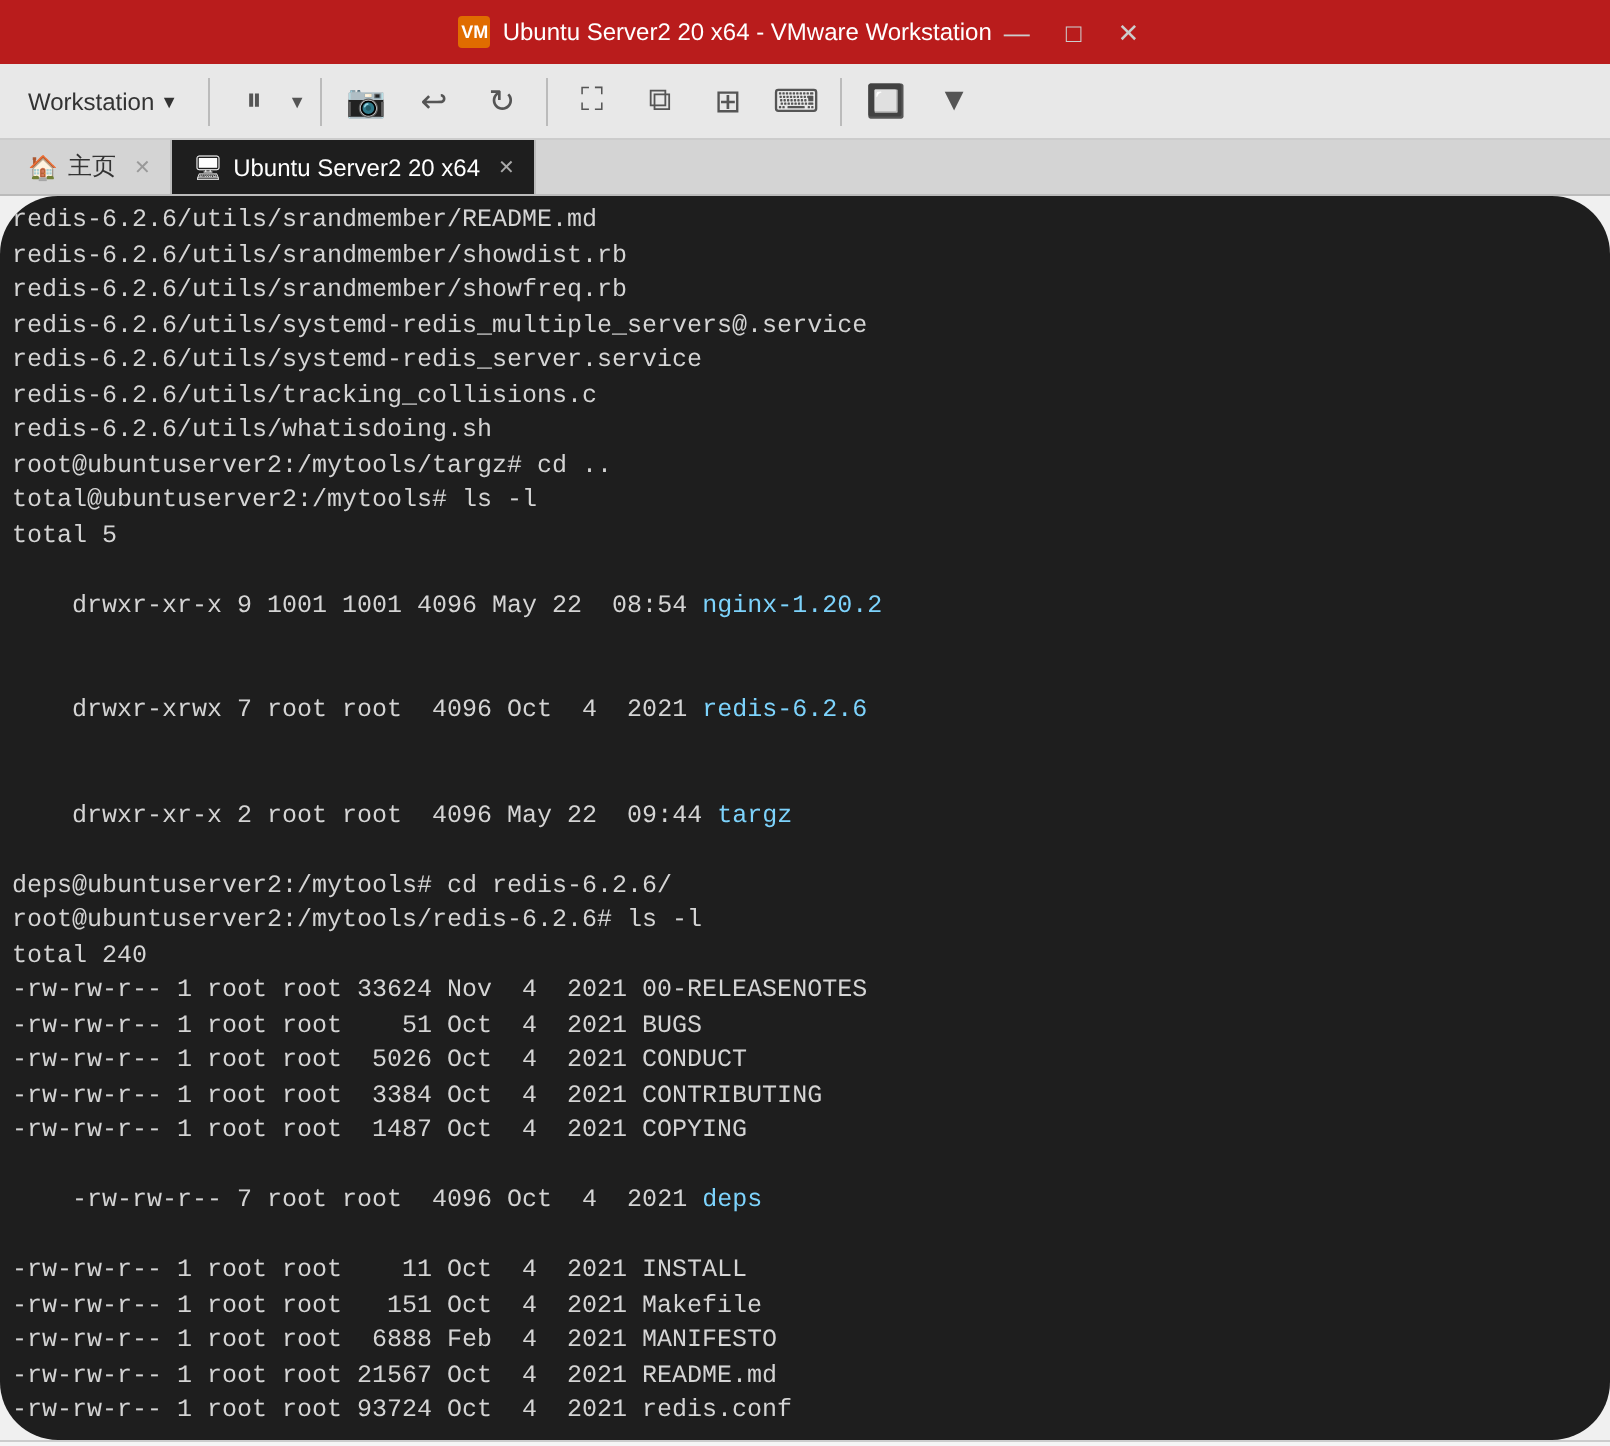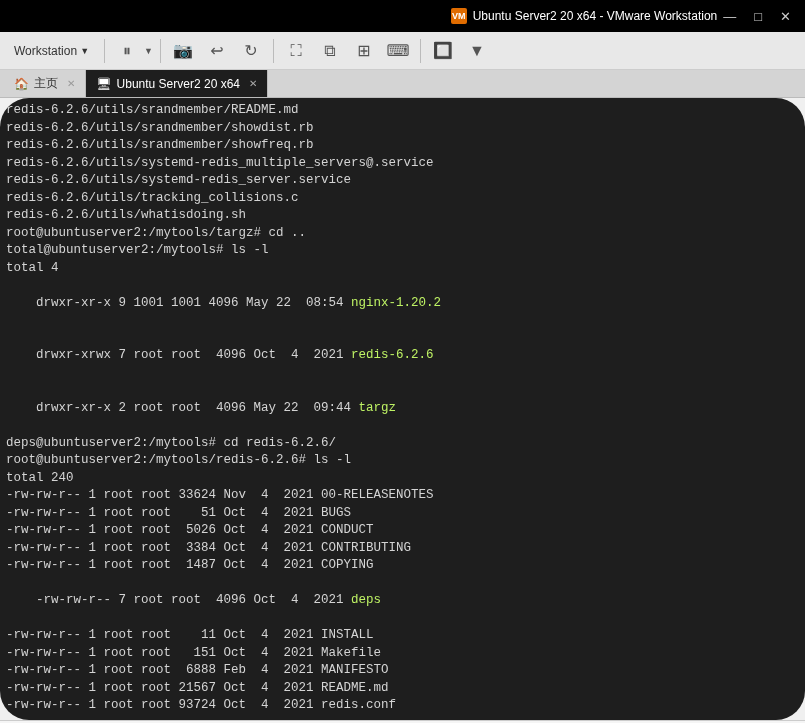--- a/index.html
+++ b/index.html
@@ -1,21 +1,21 @@
 <!DOCTYPE html>
 <html><head>
   <meta charset="utf-8">
   <style>
     * { margin: 0; padding: 0; box-sizing: border-box; }
     body { width: 805px; height: 723px; font-family: 'Segoe UI', Arial, sans-serif; font-size: 12px; background: #f0f0f0; overflow: hidden; }
 
     
     #title-bar {
-      display: flex; align-items: center; justify-content: flex-end;
-      background: #000000; height: 30px; padding: 16px 8px;
+      display: flex; align-items: center; justify-content: center;
+      background: #b91c1c; height: 30px; padding: 16px 8px;
       color: white; font-size: 12px;
     }
     #title-bar-left { display: flex; align-items: center; gap: 6px; }
     #title-bar-left .vmware-icon {
       width: 16px; height: 16px; background: #e06c00;
       border-radius: 2px; display: inline-block; font-size: 9px;
       display: flex; align-items: center; justify-content: center; color: white; font-weight: bold;
     }
     #title-bar-controls { display: flex; gap: 6px; }
     #title-bar-controls span {
@@ -61,21 +61,21 @@
 
     
     #terminal {
       background: #1e1e1e; color: #d4d4d4;
       width: 805px; height: 622px;
       font-family: 'Consolas', 'Courier New', monospace;
       font-size: 12.5px; line-height: 1.4;
       padding: 4px 6px; overflow: hidden; border-radius: 29px;
     }
     .term-line { white-space: pre; }
-    .term-blue { color: #bef264; }
+    .term-blue { color: #7dd3fc; }
 
     
     #status-bar {
       display: flex; align-items: center; justify-content: space-between;
       background: #f5f5f5; height: 23px; border-top: 1px solid #ccc;
       padding: 0 8px; font-size: 11px; color: #333;
     }
     #status-bar-right { display: flex; align-items: center; gap: 8px; }
     .status-icon { font-size: 13px; color: #555; cursor: pointer; }
   </style>
@@ -155,21 +155,21 @@
 <div id="terminal">
   <div class="term-line"><span>redis-6.2.6/utils/srandmember/README.md</span></div>
   <div class="term-line"><span>redis-6.2.6/utils/srandmember/showdist.rb</span></div>
   <div class="term-line"><span>redis-6.2.6/utils/srandmember/showfreq.rb</span></div>
   <div class="term-line"><span>redis-6.2.6/utils/systemd-redis_multiple_servers@.service</span></div>
   <div class="term-line"><span>redis-6.2.6/utils/systemd-redis_server.service</span></div>
   <div class="term-line"><span>redis-6.2.6/utils/tracking_collisions.c</span></div>
   <div class="term-line"><span>redis-6.2.6/utils/whatisdoing.sh</span></div>
   <div class="term-line"><span>root@ubuntuserver2:/mytools/targz# cd ..</span></div>
   <div class="term-line"><span>total@ubuntuserver2:/mytools# ls -l</span></div>
-  <div class="term-line"><span>total 4</span></div>
+  <div class="term-line"><span>total 5</span></div>
   <div class="term-line">
     <span>drwxr-xr-x 9 1001 1001 4096 May 22  08:54 </span><span class="term-blue">nginx-1.20.2</span>
   </div>
   <div class="term-line">
     <span>drwxr-xrwx 7 root root  4096 Oct  4  2021 </span><span class="term-blue">redis-6.2.6</span>
   </div>
   <div class="term-line">
     <span>drwxr-xr-x 2 root root  4096 May 22  09:44 </span><span class="term-blue">targz</span>
   </div>
   <div class="term-line"><span>deps@ubuntuserver2:/mytools# cd redis-6.2.6/</span></div>

